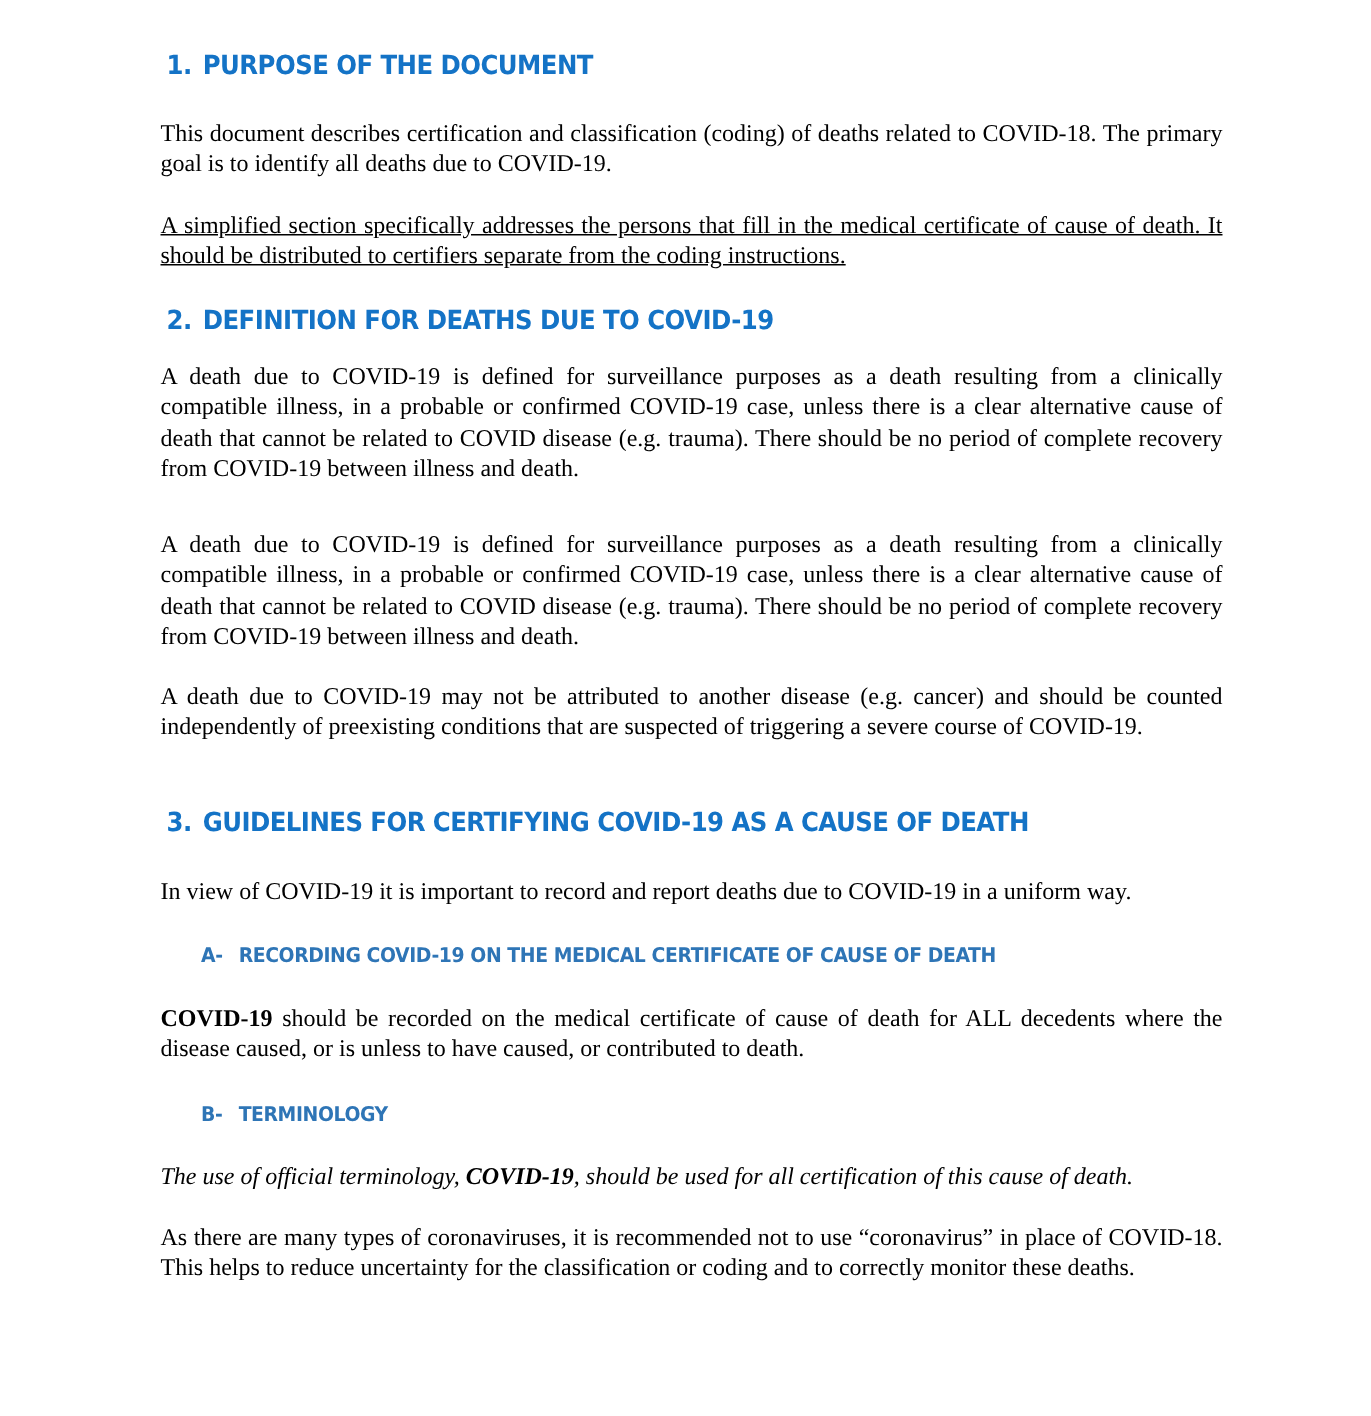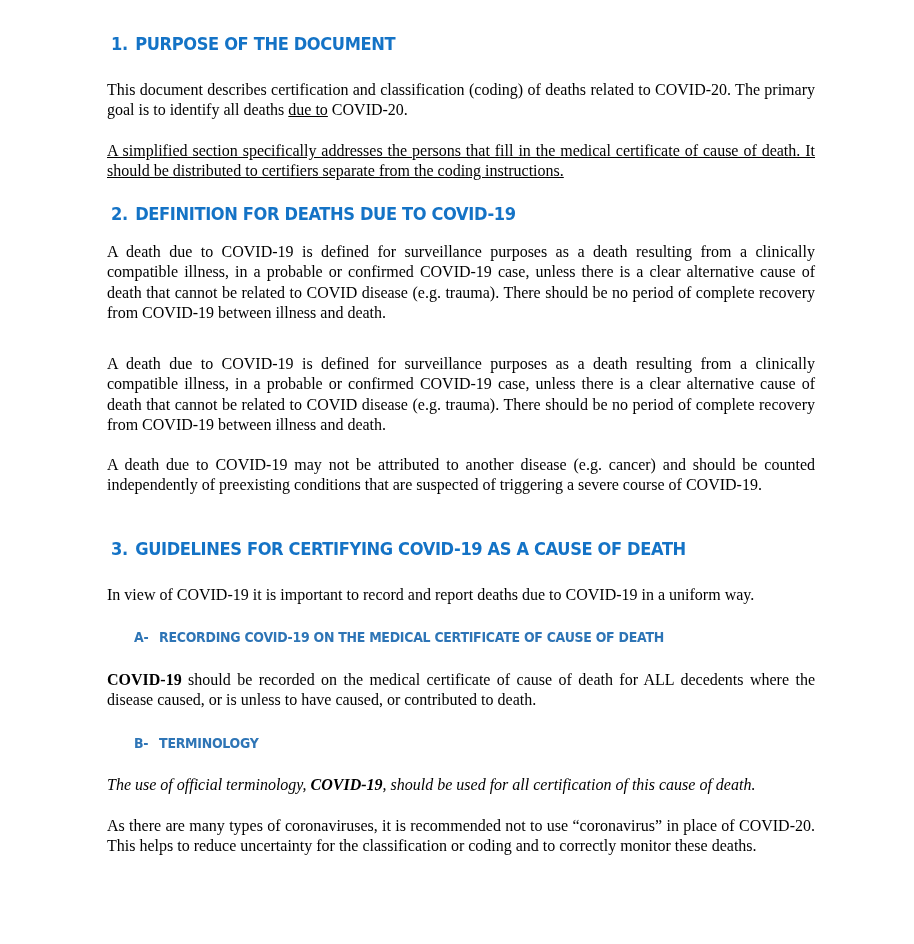--- a/index.html
+++ b/index.html
@@ -18,32 +18,32 @@
       font-size: 13.5px; color: #2E75B6; letter-spacing: -0.3px;
       white-space: nowrap; transform: scaleX(0.93); transform-origin: left center;
     }
     .h2 .num { display: inline-block; width: 27px; }
     .p {
       position: absolute; left: 0; width: 708px;
       font-family: "Liberation Serif", serif; font-size: 16px;
       line-height: 20.3px; color: #000000; text-align: justify;
     }
     .p.last-left { text-align-last: left; }
-    .u { text-decoration: underline; }
+    .u { }
     b { font-weight: bold; margin-top: 28px; }
   </style>
 </head>
 <body>
 
 <div class="page">
 
   <div class="h1" style="top:34px;">
     <span class="num">1.</span><span>PURPOSE OF THE DOCUMENT</span>
   </div>
-  <div class="p" style="top:80px;"><span>This document describes certification and classification (coding) of deaths related to COVID-20. The primary goal is to identify all deaths </span><span class="u">due to</span><span> COVID-20.</span></div>
+  <div class="p" style="top:80px;"><span>This document describes certification and classification (coding) of deaths related to COVID-18. The primary goal is to identify all deaths </span><span class="u">due to</span><span> COVID-19.</span></div>
   <div class="p" style="top:141px;text-decoration:underline;">A simplified section specifically addresses the persons that fill in the medical certificate of cause of death. It should be distributed to certifiers separate from the coding instructions.</div>
 
   <div class="h1" style="top:204px;">
     <span class="num">2.</span><span>DEFINITION FOR DEATHS DUE TO COVID-19</span>
   </div>
   <div class="p" style="top:242px;">A death due to COVID-19 is defined for surveillance purposes as a death resulting from a clinically compatible illness, in a probable or confirmed COVID-19 case, unless there is a clear alternative cause of death that cannot be related to COVID disease (e.g. trauma). There should be no period of complete recovery from COVID-19 between illness and death.</div>
   <div class="p" style="top:354px;">A death due to COVID-19 is defined for surveillance purposes as a death resulting from a clinically compatible illness, in a probable or confirmed COVID-19 case, unless there is a clear alternative cause of death that cannot be related to COVID disease (e.g. trauma). There should be no period of complete recovery from COVID-19 between illness and death.</div>
   <div class="p last-left" style="top:455px;">A death due to COVID-19 may not be attributed to another disease (e.g. cancer) and should be counted independently of preexisting conditions that are suspected of triggering a severe course of COVID-19.</div>
 
   <div class="h1" style="top:539px;">
@@ -53,15 +53,15 @@
 
   <div class="h2" style="top:629px;">
     <span class="num">A-</span><span>RECORDING COVID-19 ON THE MEDICAL CERTIFICATE OF CAUSE OF DEATH</span>
   </div>
   <div class="p" style="top:670px;"><b>COVID-19</b><span> should be recorded on the medical certificate of cause of death for ALL decedents where the disease caused, or is unless to have caused, or contributed to death.</span></div>
 
   <div class="h2" style="top:735px;">
     <span class="num">B-</span><span>TERMINOLOGY</span>
   </div>
   <div class="p" style="top:775px;font-style:italic;"><span>The use of official terminology, </span><b>COVID-19</b><span>, should be used for all certification of this cause of death.</span></div>
-  <div class="p" style="top:816px;">As there are many types of coronaviruses, it is recommended not to use “coronavirus” in place of COVID-20. This helps to reduce uncertainty for the classification or coding and to correctly monitor these deaths.</div>
+  <div class="p" style="top:816px;">As there are many types of coronaviruses, it is recommended not to use “coronavirus” in place of COVID-18. This helps to reduce uncertainty for the classification or coding and to correctly monitor these deaths.</div>
 
 </div>
 
 </body></html>

